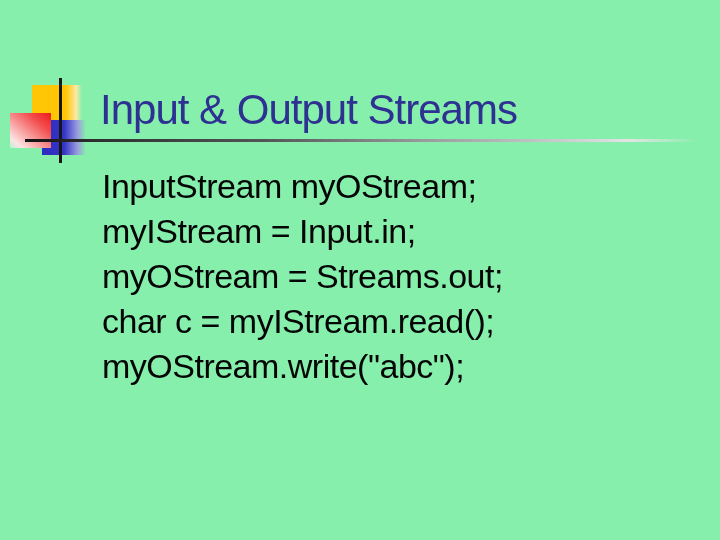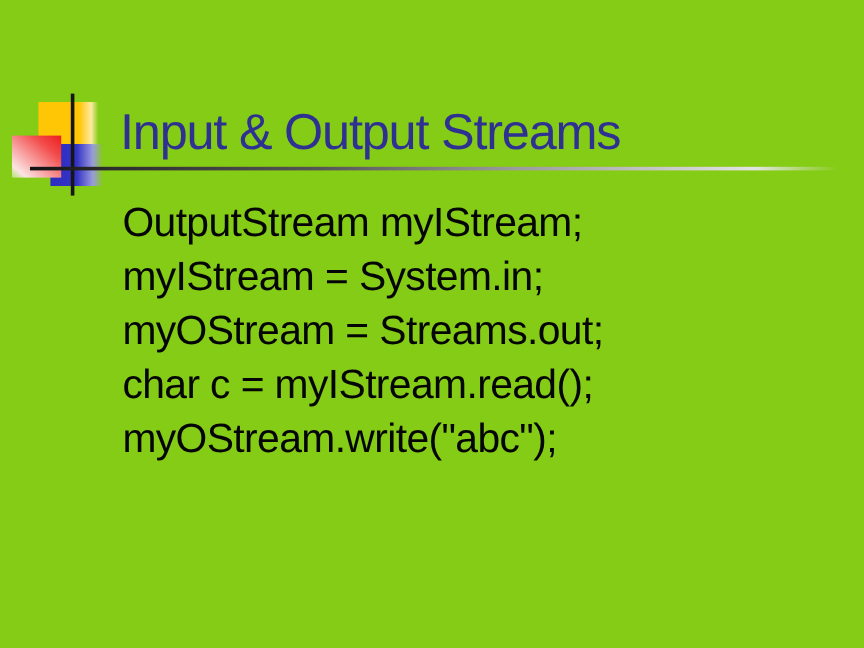--- a/index.html
+++ b/index.html
@@ -4,21 +4,21 @@
 <style>
   html, body {
     margin: 0;
     padding: 0;
     background: #888;
   }
   .slide {
     position: relative;
     width: 720px;
     height: 540px;
-    background: #84cc16;
+    background: #86efac;
     overflow: hidden;
     font-family: "Liberation Sans", sans-serif;
   }
   
   .decor { position: absolute; left: 0; top: 0; width: 720px; height: 540px; }
   .sq { position: absolute; }
   .sq-yellow {
     left: 32px; top: 85px; width: 50px; height: 36px;
     background: linear-gradient(to right,
       #ffc606 0%, #ffc606 68%, #ffe9a0 88%, rgba(255,255,255,0) 100%);
@@ -84,20 +84,20 @@
     <div class="sq sq-yellow"></div>
     <div class="sq sq-blue"></div>
     <div class="sq sq-red"></div>
     <div class="vline"></div>
     <div class="hline"></div>
   </div>
 
   <div class="title">Input &amp; Output Streams</div>
 
   <div class="code-block">
-    <div class="code-line">OutputStream myIStream;</div>
-    <div class="code-line">myIStream = System.in;</div>
+    <div class="code-line">InputStream myOStream;</div>
+    <div class="code-line">myIStream = Input.in;</div>
     <div class="code-line">myOStream = Streams.out;</div>
     <div class="code-line">char c = myIStream.read();</div>
     <div class="code-line">myOStream.write("abc");</div>
   </div>
 
 </div>
 
 </body></html>

